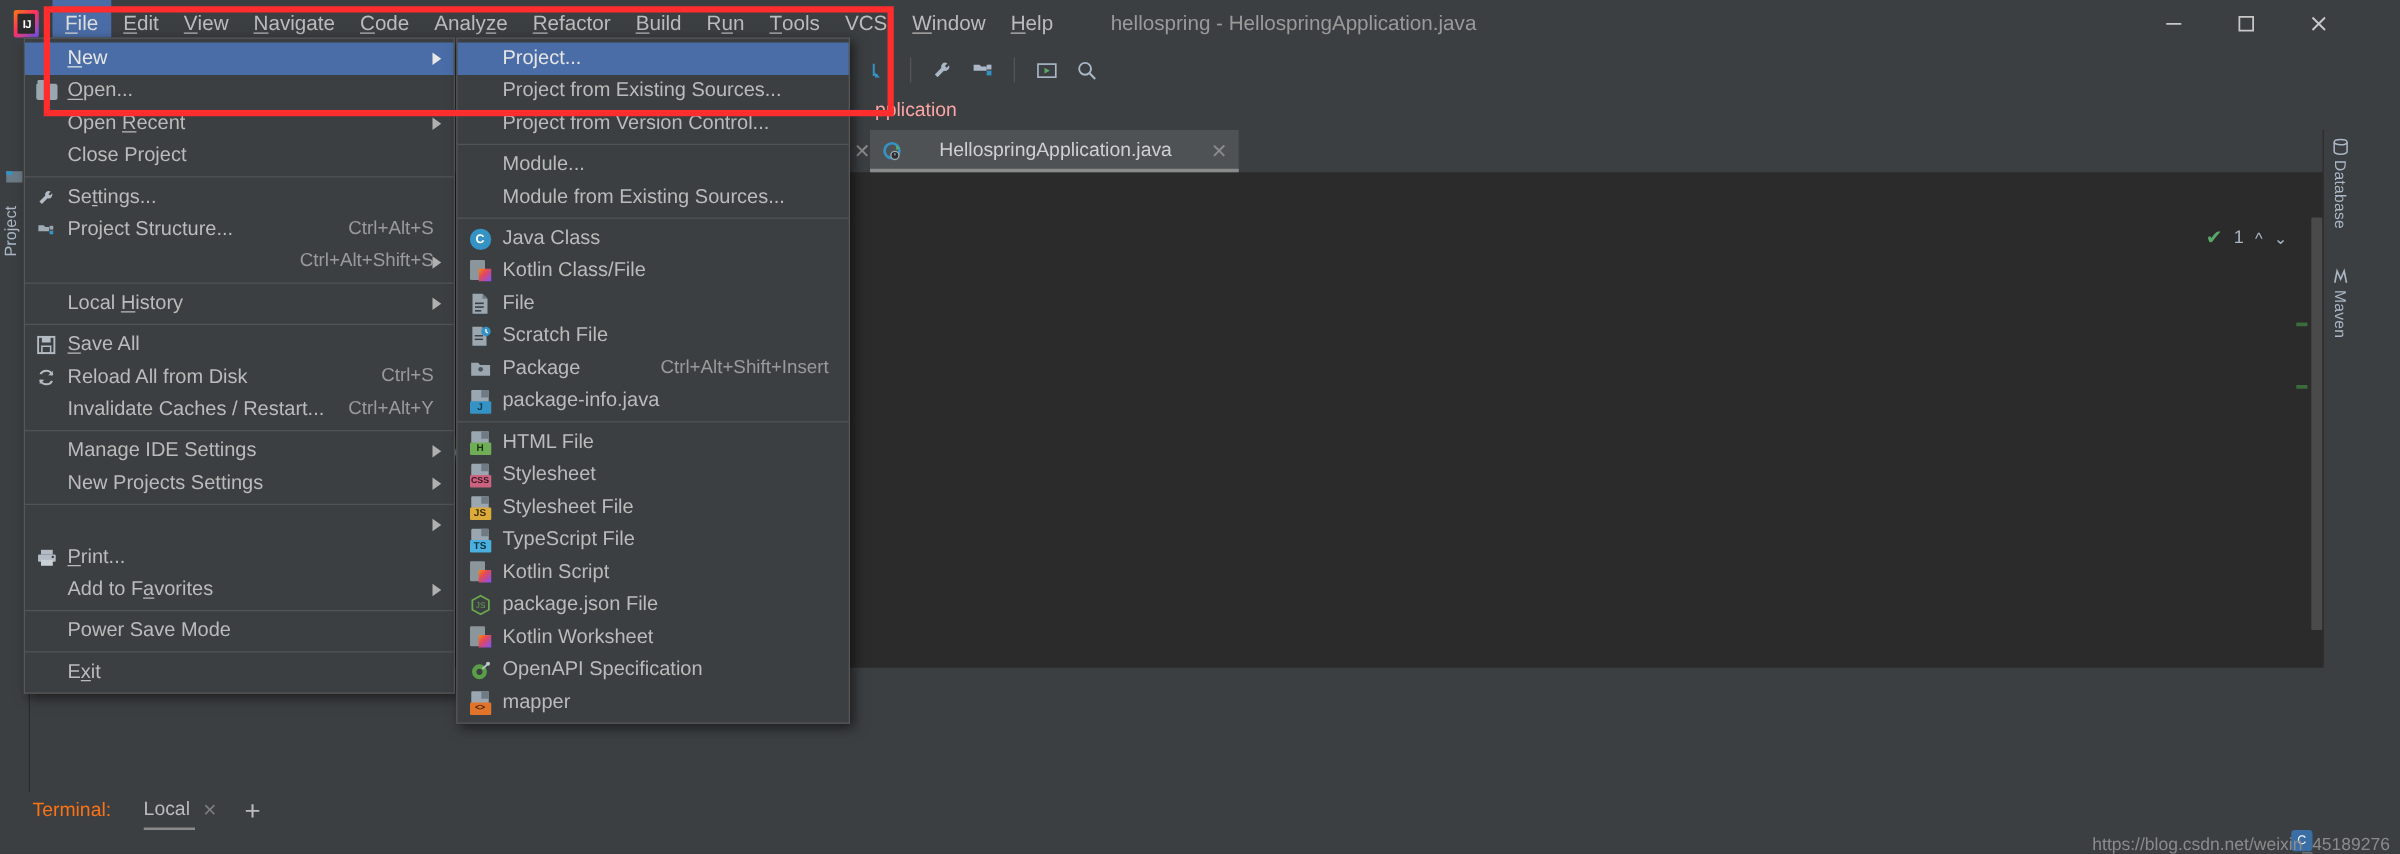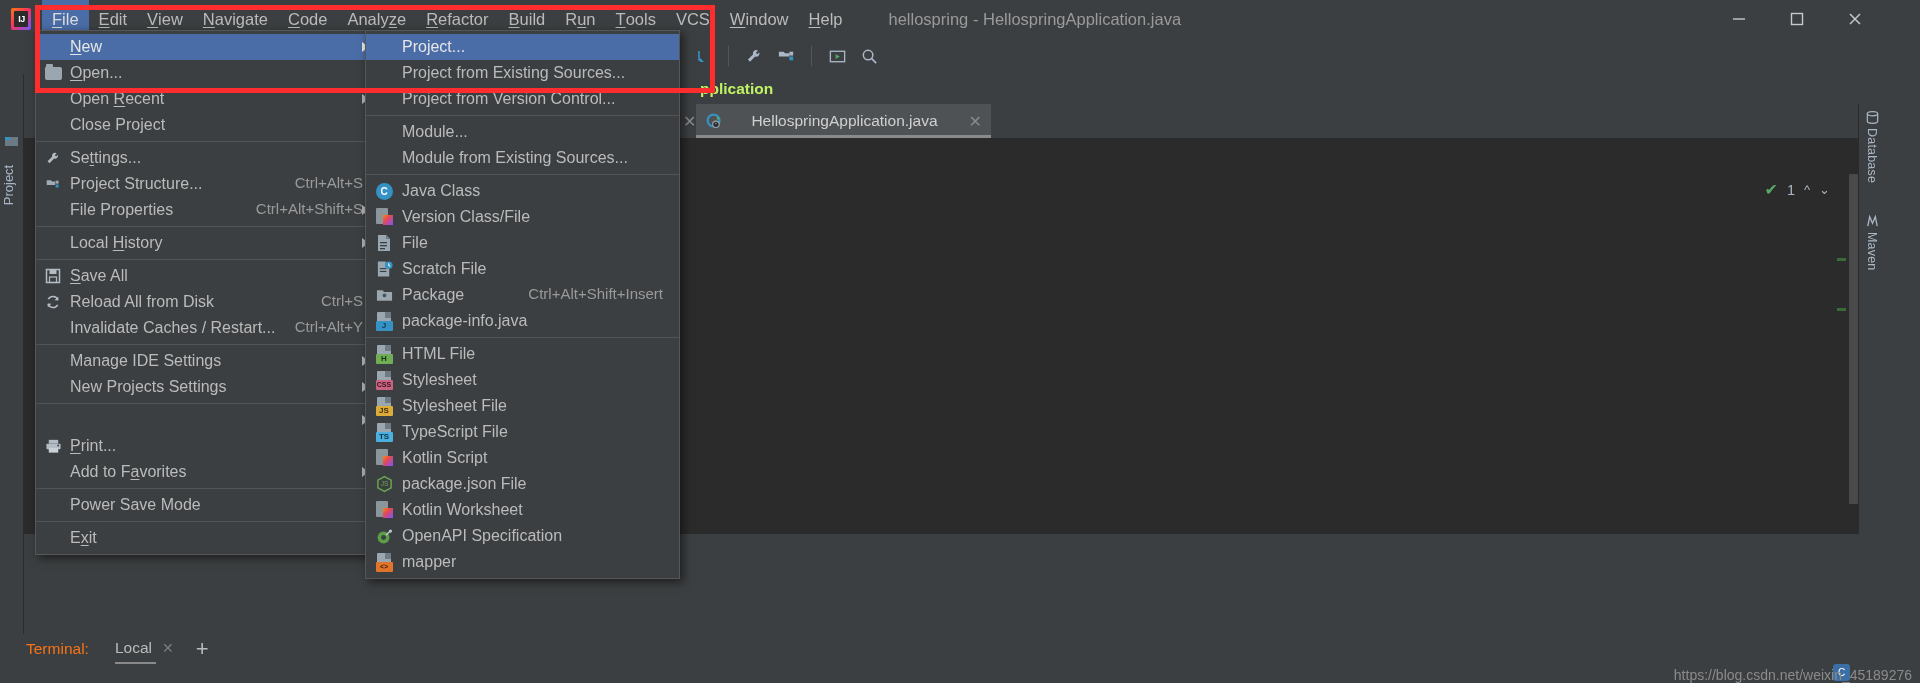--- a/index.html
+++ b/index.html
@@ -73,21 +73,21 @@
   .tb-icons { position: absolute; left: 690px; top: 0; height: 36px; display: flex; align-items: center; gap: 6px; }
   .tb-ic { width: 26px; height: 26px; display:flex; align-items:center; justify-content:center; color:#a9b7c6; }
   .tb-sep { width: 1px; height: 20px; background: #555; margin: 0 6px; }
 
   
   .navbar {
     position: absolute; top: 74px; left: 0; width: 1920px; height: 30px;
     background: #3c3f41; color: #a9b7c6; font-size: 15.5px;
     display: flex; align-items: center;
   }
-  .navbar .crumb { margin-left: 700px; color: #bef264; font-weight: bold; }
+  .navbar .crumb { margin-left: 700px; color: #fca5a5; }
 
   
   .left-stripe {
     position: absolute; left: 0; top: 74px; width: 24px; height: 580px;
     background: #3c3f41; border-right: 1px solid #2b2b2b;
   }
   .stripe-label {
     position: absolute; left: -18px; top: 100px;
     width: 60px; height: 22px;
     transform: rotate(-90deg);
@@ -205,21 +205,21 @@
   }
 
   
   .popup {
     position: absolute;
     background: #3c3f41;
     border: 1px solid #555759;
     box-shadow: 3px 3px 9px rgba(0,0,0,0.55);
     z-index: 40;
   }
-  #file-menu { left: 35px; top: 30px; width: 345px; padding: 3px 0; }
+  #file-menu { left: 19px; top: 30px; width: 345px; padding: 3px 0; }
   .mrow {
     height: 26px; display: flex; align-items: center;
     color: #bbbbbb; font-size: 16px; position: relative;
     padding-left: 0;
   }
   .mrow.hi { background: #4a6da7; color: #e6e6e6; }
   .mrow .ico {
     width: 34px; min-width: 34px; height: 22px;
     display: flex; align-items: center; justify-content: center;
   }
@@ -494,21 +494,20 @@
             <path d="M2 5h5l1.4 1.6H12v4H2z" fill="#a0abb3"></path>
             <rect x="12.5" y="10" width="3.5" height="3.5" fill="#3592c4"></rect>
             <rect x="12.5" y="5.5" width="3.5" height="3.5" fill="#9aa7b0"></rect>
           </svg>
         </span>
         <span class="lbl">Project Structure...</span>
         <span class="acc">Ctrl+Alt+Shift+S</span>
       </div>
       <div class="mrow">
         <span class="ico"></span>
-        <span class="lbl">File Properties</span>
         <span class="chev"></span>
       </div>
       <div class="msep"></div>
       <div class="mrow">
         <span class="ico"></span>
         <span class="lbl">Local <u class="mn">H</u>istory</span>
         <span class="chev"></span>
       </div>
       <div class="msep"></div>
       <div class="mrow">
@@ -611,21 +610,21 @@
         </span>
         <span class="lbl">Java Class</span>
       </div>
       <div class="mrow">
         <span class="ico">
           <span class="kt-ico">
             <span class="kpage"></span>
             <span class="ktri"></span>
           </span>
         </span>
-        <span class="lbl">Version Class/File</span>
+        <span class="lbl">Kotlin Class/File</span>
       </div>
       <div class="mrow">
         <span class="ico">
           <svg width="16" height="18" viewBox="0 0 16 18">
             <path d="M2 1h8l4 4v12H2z" fill="#9aa7b0"></path>
             <path d="M10 1v4h4z" fill="#6f7b84"></path>
             <rect x="4" y="8" width="7" height="1.3" fill="#3c3f41"></rect>
             <rect x="4" y="11" width="7" height="1.3" fill="#3c3f41"></rect>
             <rect x="4" y="14" width="5" height="1.3" fill="#3c3f41"></rect>
           </svg>

